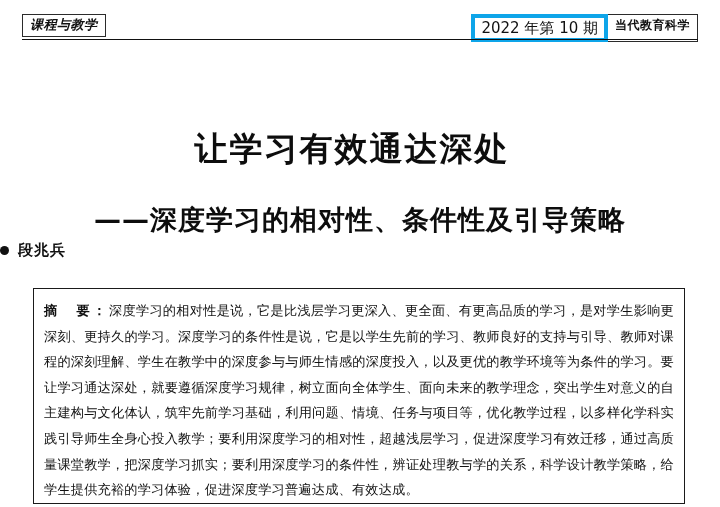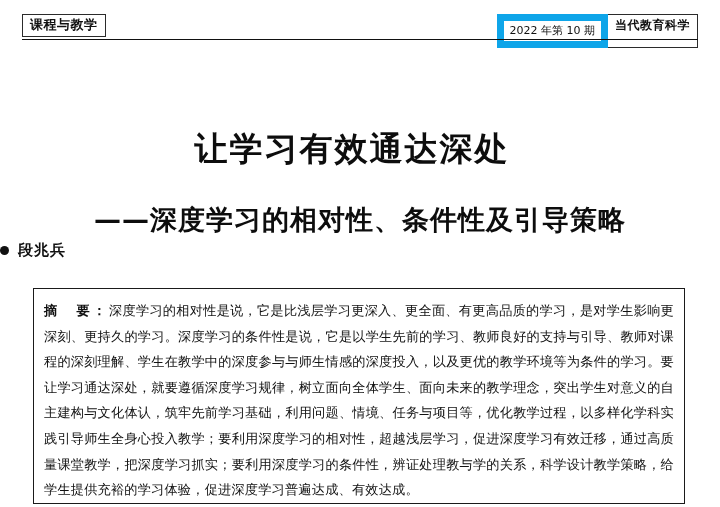--- a/index.html
+++ b/index.html
@@ -44,34 +44,35 @@
     top: 0;
     border: 1px solid #2b2b2b;
     padding: 2px 7px 3px 7px;
     font-family: "DejaVu Sans", "Liberation Sans", sans-serif;
     font-size: 13px;
     font-weight: bold;
     line-height: 16px;
     letter-spacing: 0.5px;
     color: #111;
     background: #fff;
+    font-style: italic;
   }
   .header-right {
     position: absolute;
     right: 0;
     top: 0;
     display: flex;
     align-items: stretch;
     background: #fff;
   }
   .header-issue {
-    border: 7px solid #0ea5e9;
+    border: 4px solid #0ea5e9;
     padding: 3px 6px 3px 6px;
     font-family: "DejaVu Sans", "Liberation Sans", sans-serif;
-    font-size: 11px;
+    font-size: 15px;
     line-height: 14px;
     color: #111;
   }
   .header-journal {
     border: 1px solid #2b2b2b;
     border-left: none;
     padding: 2px 7px 3px 7px;
     font-family: "DejaVu Sans", "Liberation Sans", sans-serif;
     font-size: 12px;
     font-weight: bold;

